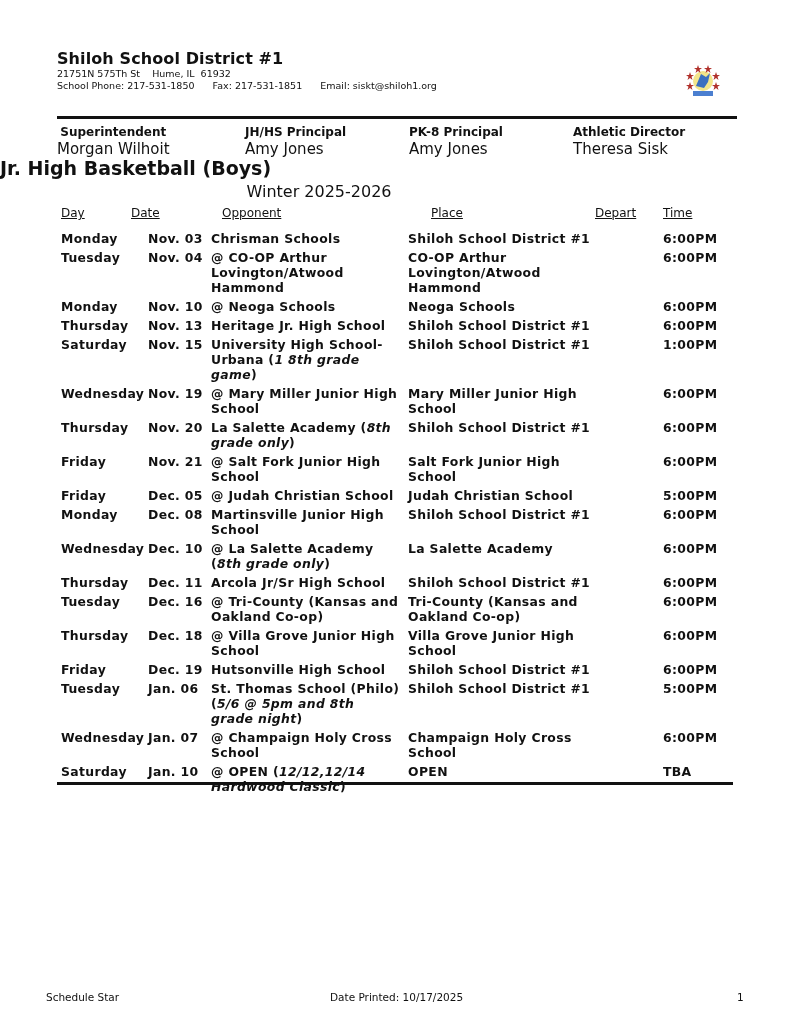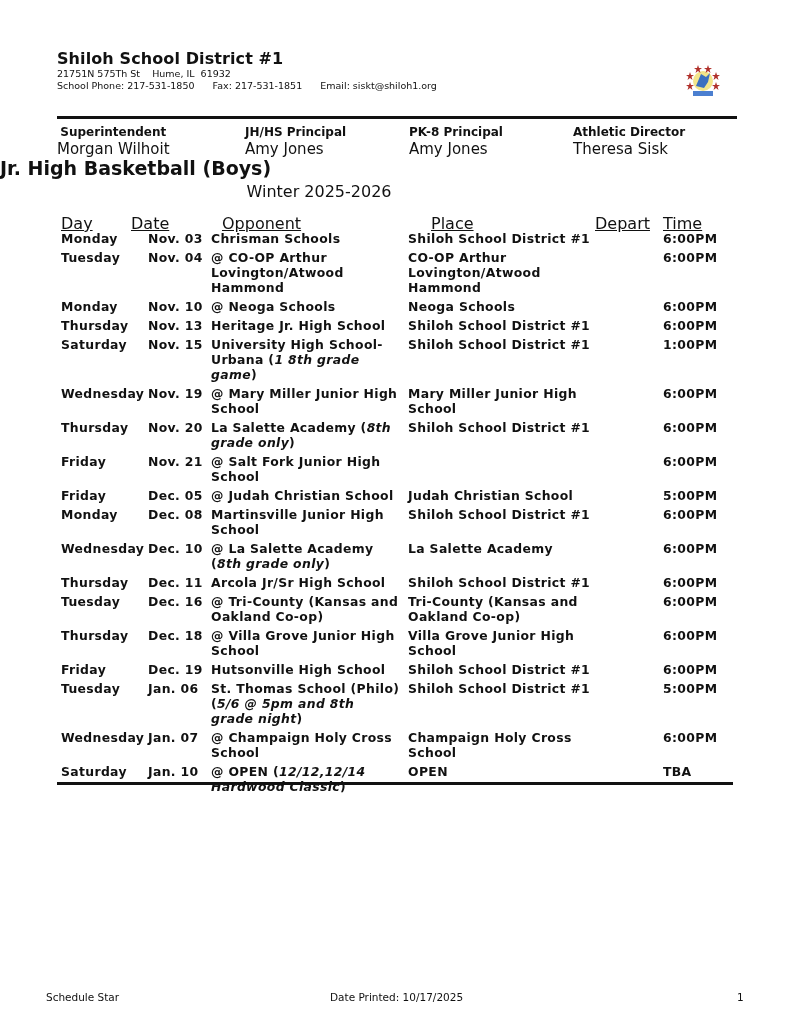--- a/index.html
+++ b/index.html
@@ -15,21 +15,21 @@
 
     .rule-top { position: absolute; left: 57px; top: 116px; width: 680px; height: 3px; background: #111; }
 
     .staff { position: absolute; top: 125px; }
     .staff .role { font-size: 12px; font-weight: bold; white-space: nowrap; }
     .staff .person { font-size: 15px; margin-top: 1px; white-space: nowrap; }
 
     .title { position: absolute; left: 0; width: 791px; top: 157px; text-align: left; font-size: 19px; font-weight: bold; }
     .season { position: absolute; left: 0; width: 638px; top: 182px; text-align: center; font-size: 16px; }
 
-    .col-head { position: absolute; top: 214px; font-size: 16px; text-decoration: underline; white-space: nowrap; }
+    .col-head { position: absolute; top: 206px; font-size: 12px; text-decoration: underline; white-space: nowrap; }
 
     .rows { position: absolute; left: 0; top: 231px; width: 791px; }
     .row { position: relative; width: 791px; font-size: 12.4px; font-weight: bold; line-height: 15px; padding-bottom: 4px; letter-spacing: 0.35px; }
     .row .cell { position: absolute; top: 0; }
     .row .day { left: 61px; }
     .row .date { left: 148px; }
     .row .opp { position: relative; left: 211px; width: 190px; }
     .row .place { left: 408px; width: 200px; }
     .row .time { left: 663px; }
     .row em { font-style: italic; }
@@ -140,20 +140,21 @@
       <div class="cell day">Thursday</div>
       <div class="cell date">Nov. 20</div>
       <div class="cell opp"><span>La Salette Academy</span><span> (<em>8th grade only</em>)</span></div>
       <div class="cell place">Shiloh School District #1</div>
       <div class="cell time">6:00PM</div>
     </div>
     <div class="row">
       <div class="cell day">Friday</div>
       <div class="cell date">Nov. 21</div>
       <div class="cell opp"><span>@ Salt Fork Junior High School</span></div>
+      <div class="cell place">Salt Fork Junior High School</div>
       <div class="cell time">6:00PM</div>
     </div>
     <div class="row">
       <div class="cell day">Friday</div>
       <div class="cell date">Dec. 05</div>
       <div class="cell opp"><span>@ Judah Christian School</span></div>
       <div class="cell place">Judah Christian School</div>
       <div class="cell time">5:00PM</div>
     </div>
     <div class="row">

